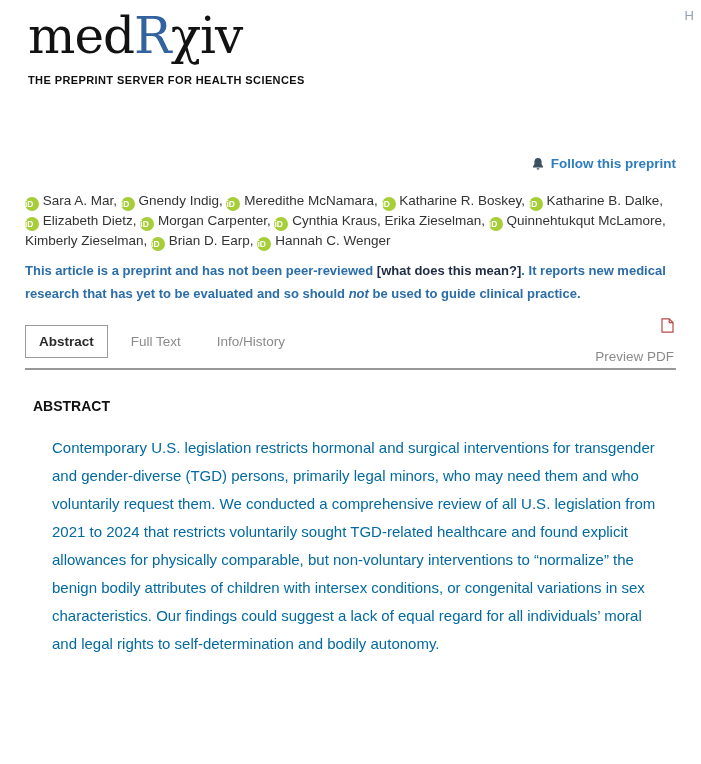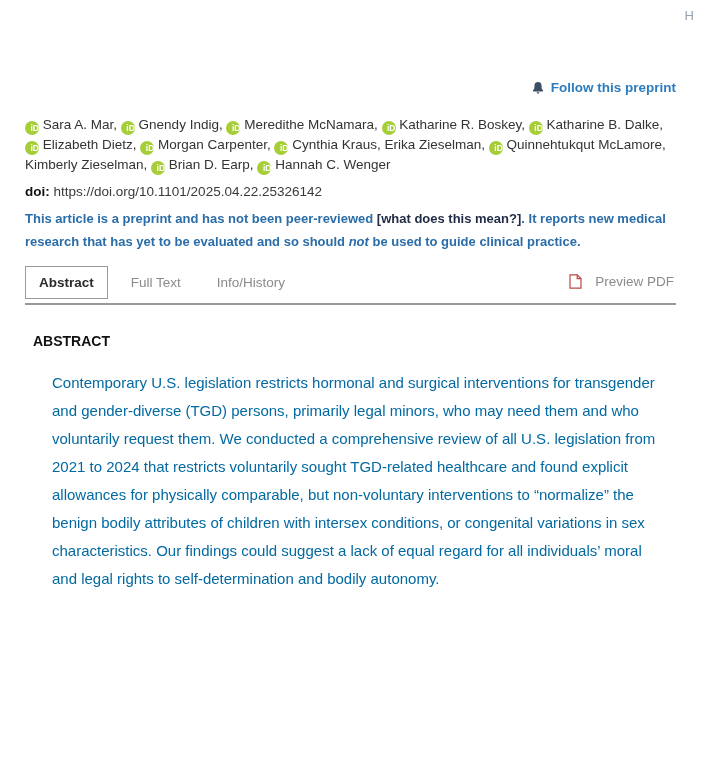--- a/index.html
+++ b/index.html
@@ -53,21 +53,21 @@
     font-size:13.5px; line-height:20px;
     color:#333; max-width:660px;
   }
   .orcid {
     display:inline-block;
     width:14px; height:14px;
     border-radius:50%;
     background:#a6ce39;
     color:#fff;
     font-size:8.5px; font-weight:bold;
-    text-align:right; line-height:14px;
+    text-align:left; line-height:14px;
     vertical-align:-2px;
     cursor:pointer;
   }
   .doi-line { margin:9px 0 0 0; font-size:13.5px; color:#3a3a3a; }
   .doi-label { font-weight:bold; color:#111; }
   .doi-value { color:#3a3a3a; text-decoration:none; cursor:pointer; }
   .disclaimer {
     margin:9px 0 0 0;
     font-size:13px; font-weight:bold;
     line-height:22.5px;
@@ -86,43 +86,46 @@
     font-size:13.5px; color:#8b8b8b;
     padding:8px 13px; margin-right:10px;
     text-decoration:none; cursor:pointer;
   }
   .tab.active {
     border:1px solid #9a9a9a;
     font-weight:bold; color:#2b2b2b;
   }
   .preview-pdf {
     margin-left:auto;
-    display:inline-flex; align-items:flex-start; gap:13px;
+    display:inline-flex; align-items:flex-end; gap:13px;
     font-size:13.5px; color:#8b8b8b;
     text-decoration:none; cursor:pointer;
     padding-right:2px;
+    flex-direction:column;
   }
   .abstract-heading {
     margin:28px 0 0 8px;
     font-size:14px; font-weight:bold;
     color:#111;
   }
   .abstract-text {
     margin:20px 0 0 27px;
     width:617px;
     font-size:15px; line-height:28px;
     color:#0369a1;
   }
 </style>
 </head>
 <body>
 
 <div class="corner-text">H</div>
 
 <header>
+  <a class="logo"><span class="lg-black">med</span><span class="lg-blue">R</span><span class="lg-black">χ</span><span class="lg-black">iv</span></a>
+  <div class="tagline">THE PREPRINT SERVER FOR HEALTH SCIENCES</div>
 </header>
 
 <div class="content">
 
   <div class="follow-row">
     <a class="follow-link">
       <span class="bell">
         <svg width="14" height="14" viewBox="0 0 16 16" fill="#3d4f63" aria-hidden="true">
           <path d="M8 1.2c-2.6 0-4.1 1.9-4.1 4.3v2.9L2.3 10.9v1h11.4v-1L12.1 8.4V5.5c0-2.4-1.5-4.3-4.1-4.3z"></path>
           <path d="M6.4 12.9a1.6 1.6 0 0 0 3.2 0z"></path>
@@ -142,21 +145,20 @@
     <span><span class="orcid">iD</span> <span>Elizabeth Dietz,</span></span>
     <span><span class="orcid">iD</span> <span>Morgan Carpenter,</span></span>
     <span><span class="orcid">iD</span> <span>Cynthia Kraus,</span></span>
     <span><span>Erika Zieselman,</span></span>
     <span><span class="orcid">iD</span> <span>Quinnehtukqut McLamore,</span></span>
     <span><span>Kimberly Zieselman,</span></span>
     <span><span class="orcid">iD</span> <span>Brian D. Earp,</span></span>
     <span><span class="orcid">iD</span> <span>Hannah C. Wenger</span></span>
   </p>
 
-  <p class="doi-line"><span class="doi-label">doi:</span> <a class="doi-value">https://doi.org/10.1101/2025.04.22.25326142</a></p>
 
   <p class="disclaimer"><span>This article is a preprint and has not been peer-reviewed </span><a class="dl-link">[what does this mean?]</a><span>. It reports new medical research that has yet to be evaluated and so should </span><em>not</em><span> be used to guide clinical practice.</span></p>
 
   <nav class="tabs">
     <a class="tab active">Abstract</a>
     <a class="tab">Full Text</a>
     <a class="tab">Info/History</a>
     <a class="preview-pdf">
       <span>
         <svg width="13" height="15" viewBox="0 0 13 15" aria-hidden="true">

